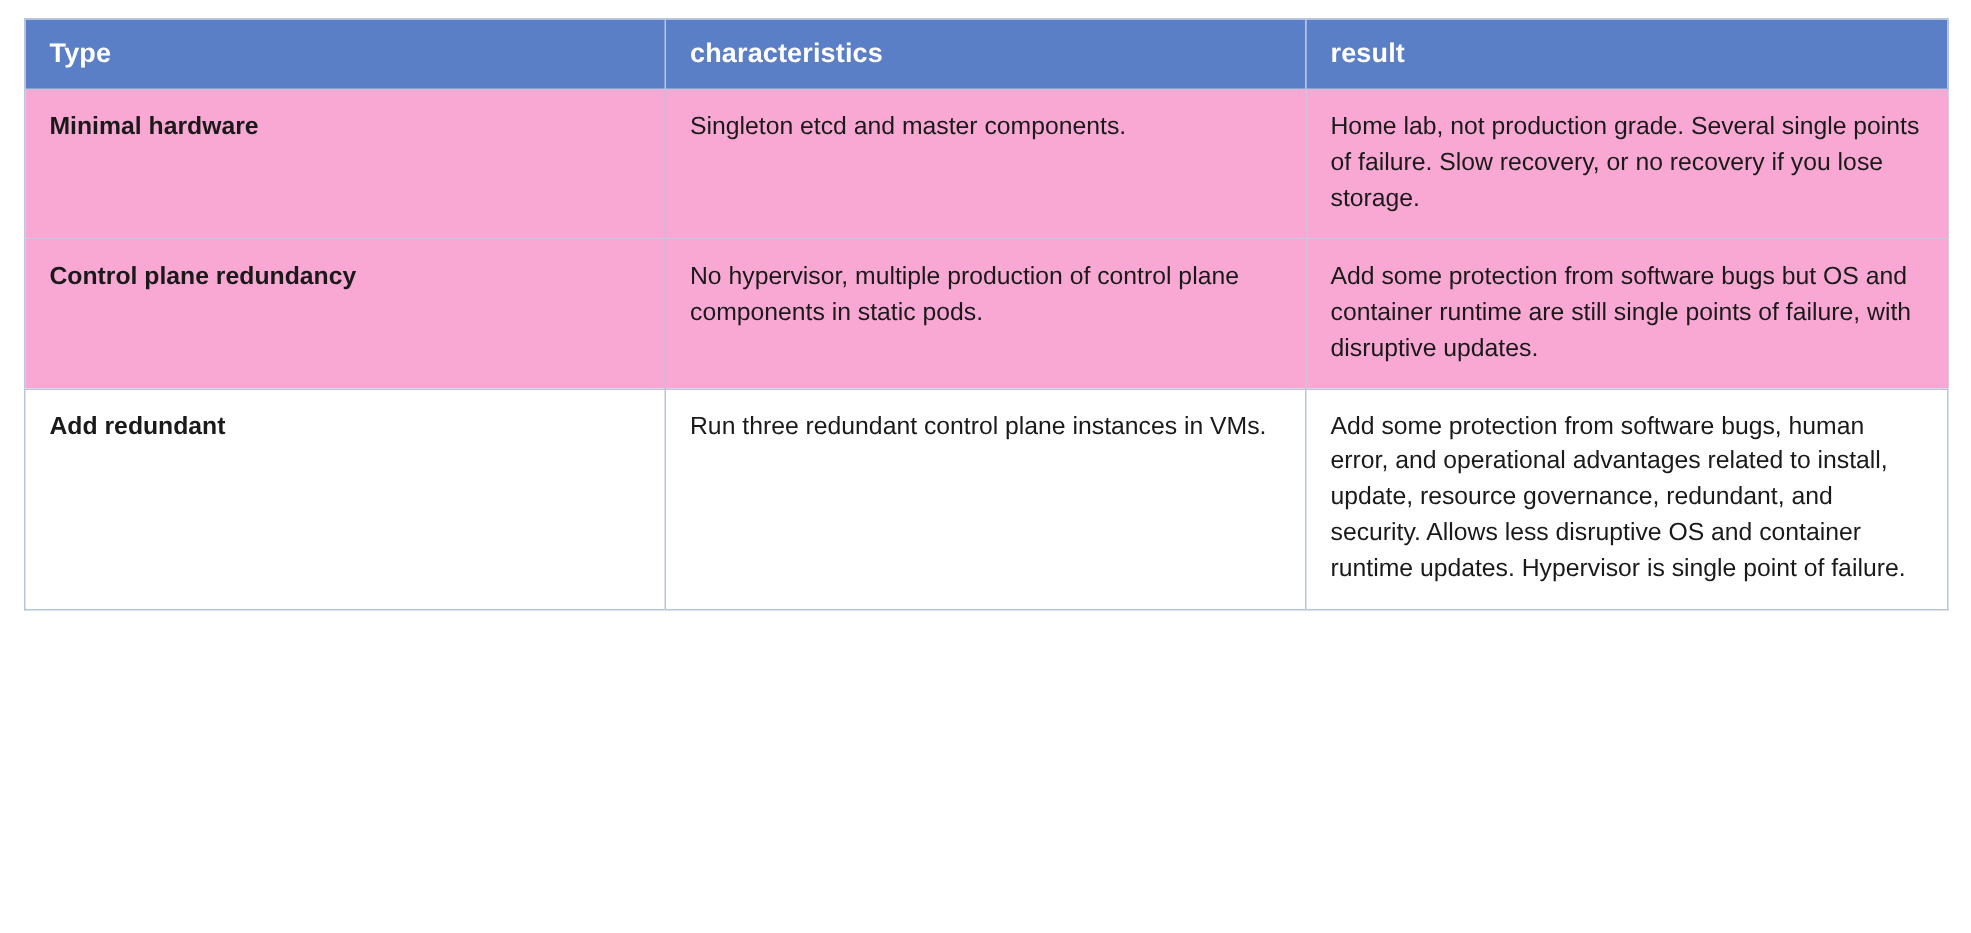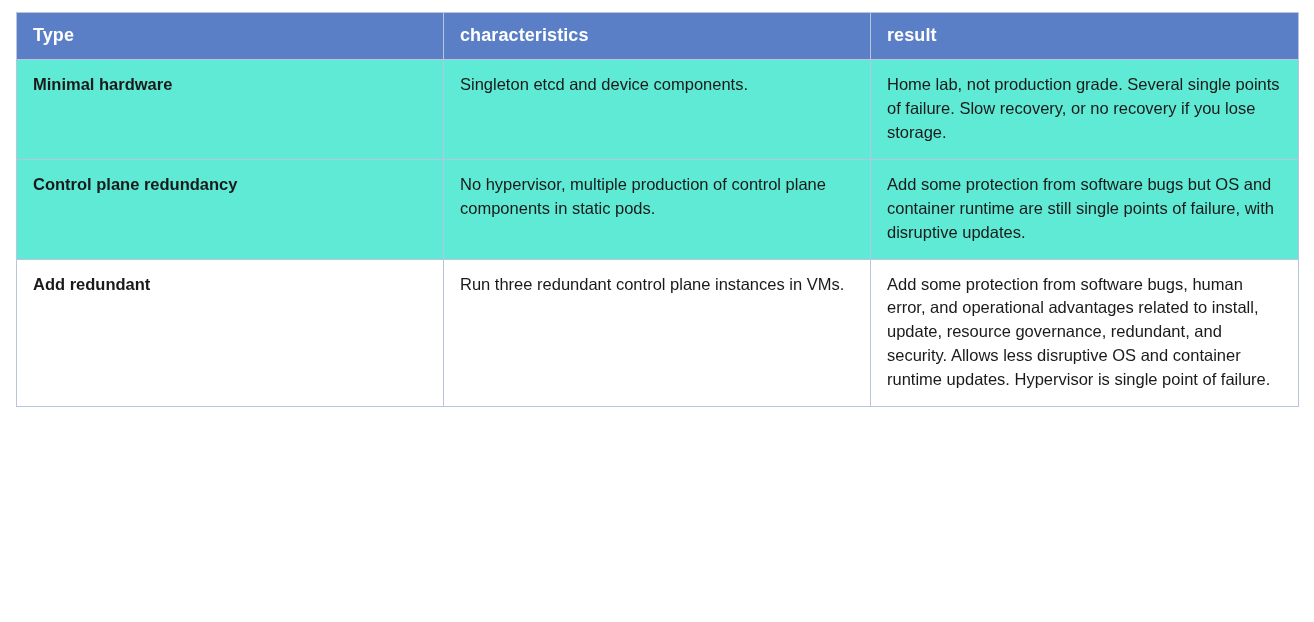--- a/index.html
+++ b/index.html
@@ -48,21 +48,21 @@
     font-size: 16.5px;
     line-height: 1.45;
     padding: 13px 16px 14px 16px;
     vertical-align: top;
     border-right: 1px solid #b9c4dd;
     border-bottom: 1px solid #b9c4dd;
   }
   tbody td:last-child { border-right: none; }
   tbody tr:last-child td { border-bottom: none; }
 
-  tbody tr.row-odd td { background: #5eead4; margin-left: 16px; }
+  tbody tr.row-odd td { background: #f9a8d4; margin-left: 16px; }
   tbody tr.row-even td { background: #ffffff; }
 
   td.col-type { font-weight: bold; }
 </style>
 </head>
 <body>
 
 <div class="sheet">
   <table class="matrix">
     <colgroup>
@@ -73,21 +73,21 @@
     <thead>
       <tr>
         <th>Type</th>
         <th>characteristics</th>
         <th>result</th>
       </tr>
     </thead>
     <tbody>
       <tr class="row-odd">
         <td class="col-type">Minimal hardware</td>
-        <td class="col-char">Singleton etcd and device components.</td>
+        <td class="col-char">Singleton etcd and master components.</td>
         <td class="col-result">Home lab, not production grade. Several single points of failure. Slow recovery, or no recovery if you lose storage.</td>
       </tr>
       <tr class="row-odd">
         <td class="col-type">Control plane redundancy</td>
         <td class="col-char">No hypervisor, multiple production of control plane components in static pods.</td>
         <td class="col-result">Add some protection from software bugs but OS and container runtime are still single points of failure, with disruptive updates.</td>
       </tr>
       <tr class="row-even">
         <td class="col-type">Add redundant</td>
         <td class="col-char">Run three redundant control plane instances in VMs.</td>

